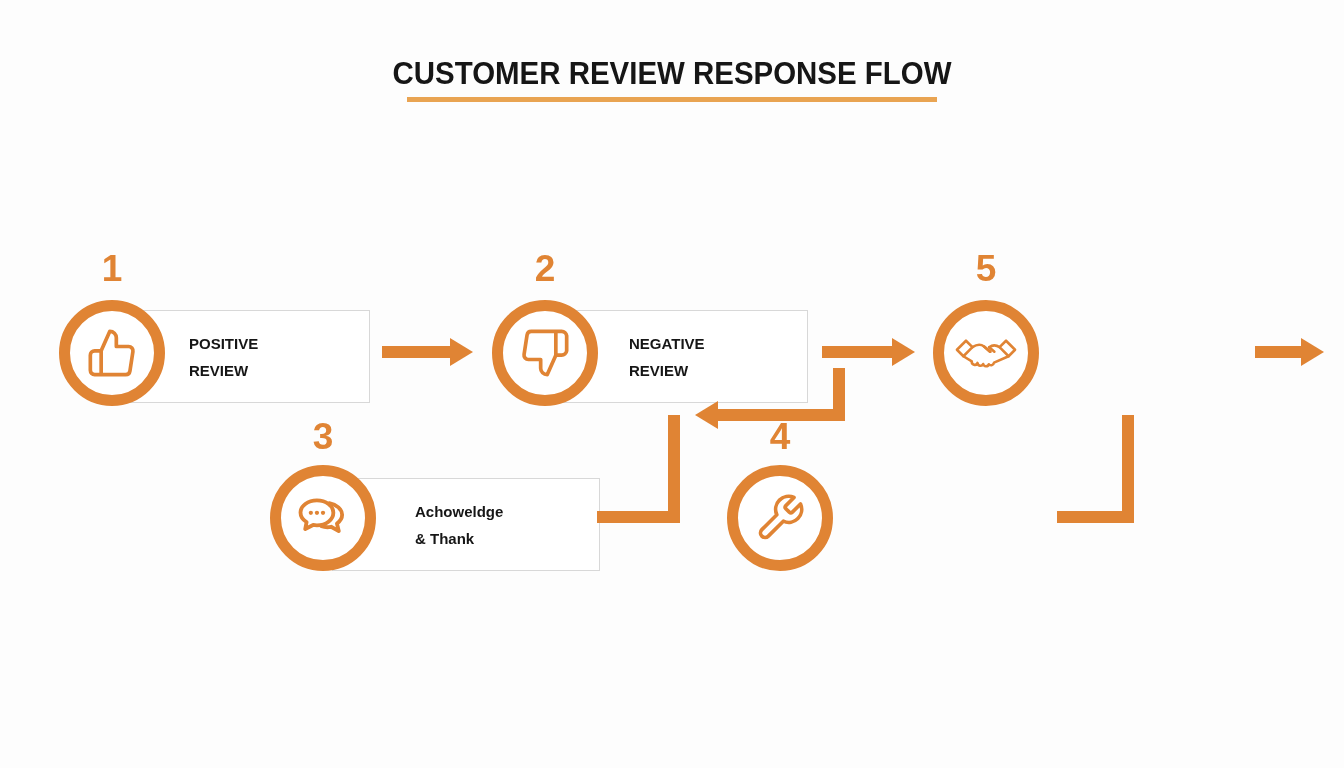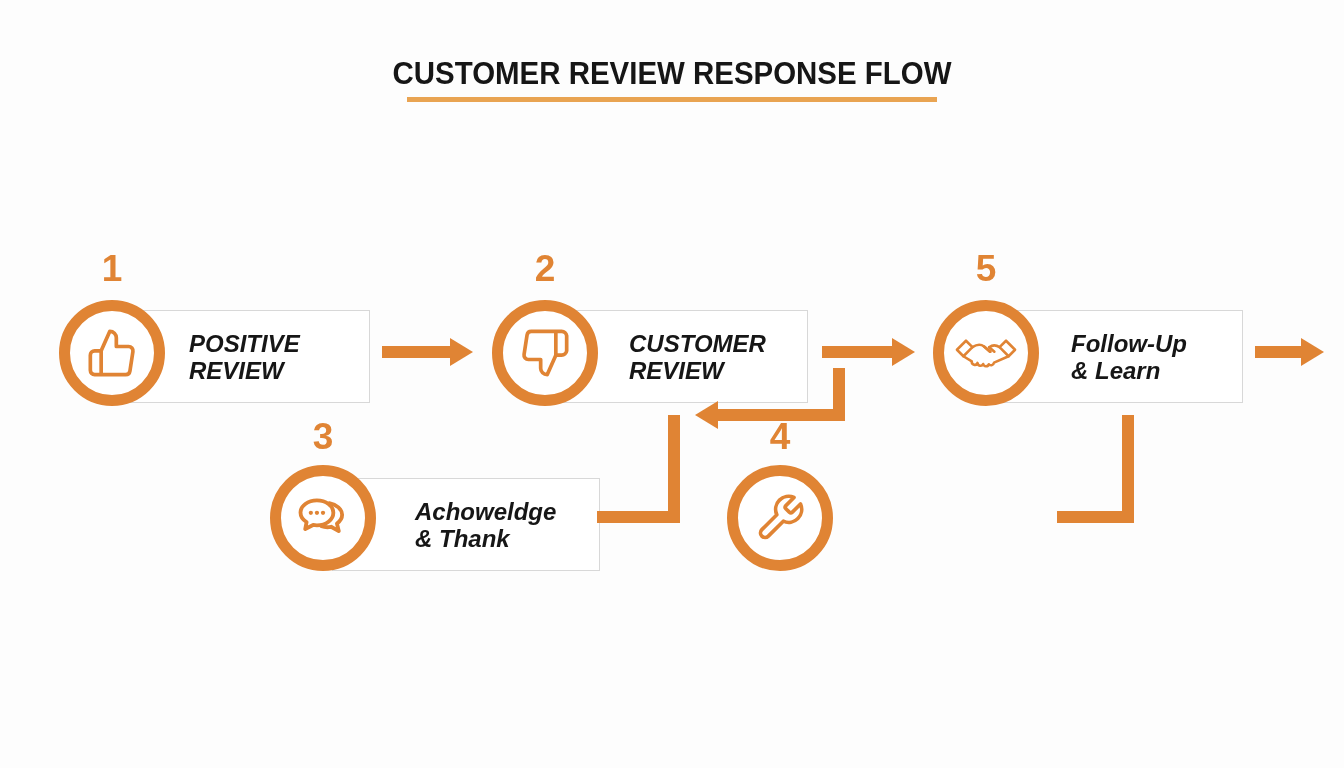--- a/index.html
+++ b/index.html
@@ -23,21 +23,21 @@
        font-weight:700;color:var(--orange);}
   #num1{left:82px;top:250px;}
   #num2{left:515px;top:250px;}
   #num5{left:956px;top:250px;}
   #num3{left:293px;top:418px;}
   #num4{left:750px;top:418px;}
 
   
   .box{position:absolute;height:93px;background:#FFFFFF;border:1px solid var(--boxborder);
        box-sizing:border-box;display:flex;align-items:center;z-index:1;}
-  .box .label{font-size:24px;line-height:27px;font-weight:700;color:var(--ink);font-style:italic;}
+  .box .label{font-size:15px;line-height:27px;font-weight:700;color:var(--ink);}
   .box .label span{display:block;}
   #box1{left:112px;top:310px;width:258px;padding-left:76px;}
   #box2{left:545px;top:310px;width:263px;padding-left:83px;}
   #box5{left:986px;top:310px;width:257px;padding-left:84px;}
   #box3{left:332px;top:478px;width:268px;padding-left:82px;}
   #box4{left:780px;top:478px;width:265px;padding-left:80px;}
 
   
   .circle{position:absolute;width:106px;height:106px;border:11px solid var(--orange);
           border-radius:50%;background:#FFFFFF;box-sizing:border-box;z-index:3;
@@ -92,21 +92,21 @@
       <path d="M14 9V5a3 3 0 0 0-3-3l-4 9v11h11.28a2 2 0 0 0 2-1.7l1.38-9a2 2 0 0 0-2-2.3zM7 22H4a2 2 0 0 1-2-2v-7a2 2 0 0 1 2-2h3"></path>
     </svg>
   </div>
 
   <div class="seg" id="arrowA-shaft"></div>
   <div class="head-r" id="arrowA-head"></div>
 
   <div class="num" id="num2">2</div>
   <div class="box" id="box2">
     <div class="label">
-      <span>CUSTOMER</span>
+      <span>NEGATIVE</span>
       <span>REVIEW</span>
     </div>
   </div>
   <div class="circle" id="circ2">
     <svg class="icon" width="52" height="52" viewBox="0 0 24 24">
       <path d="M10 15v4a3 3 0 0 0 3 3l4-9V2H5.72a2 2 0 0 0-2 1.7l-1.38 9a2 2 0 0 0 2 2.3zM17 2h2.67A2.31 2.31 0 0 1 22 4v7a2.31 2.31 0 0 1-2.33 2H17"></path>
     </svg>
   </div>
 
   <div class="seg" id="arrowB-shaft"></div>
@@ -140,26 +140,20 @@
   <div class="circle" id="circ4">
     <svg class="icon" width="52" height="52" viewBox="0 0 24 24">
       <path d="M14.7 6.3a1 1 0 0 0 0 1.4l1.6 1.6a1 1 0 0 0 1.4 0l3.77-3.77a6 6 0 0 1-7.94 7.94l-6.91 6.91a2.12 2.12 0 0 1-3-3l6.91-6.91a6 6 0 0 1 7.94-7.94l-3.76 3.76z"></path>
     </svg>
   </div>
 
   <div class="seg" id="elbow4-h"></div>
   <div class="seg" id="elbow4-v"></div>
 
   <div class="num" id="num5">5</div>
-  <div class="box" id="box5">
-    <div class="label">
-      <span>Follow-Up</span>
-      <span>&amp; Learn</span>
-    </div>
-  </div>
   <div class="circle" id="circ5">
     <svg class="icon icon-hand" width="62" height="40" viewBox="0 0 48 30">
       <path d="M1.5 12.5 L8.5 5.5 L13.5 10.5 L6.5 17.5 Z"></path>
       <path d="M46.5 12.5 L39.5 5.5 L34.5 10.5 L41.5 17.5 Z"></path>
       <path d="M13.5 10.5 C16.5 8.5 20 8 22.5 10 L27.5 14"></path>
       <path d="M34.5 10.5 C31.5 8.5 28.5 9 26.5 10.5"></path>
       <path d="M6.5 17.5 L13 21.5 a2.3 2.3 0 0 0 4.4 1.2 a2.3 2.3 0 0 0 4.4 .8 a2.3 2.3 0 0 0 4.4 .2 a2.3 2.3 0 0 0 4 -1.2 L41.5 17.5"></path>
       <path d="M22.5 10 l4.5 4 M26.5 10.5 l4 3.5"></path>
     </svg>
   </div>

